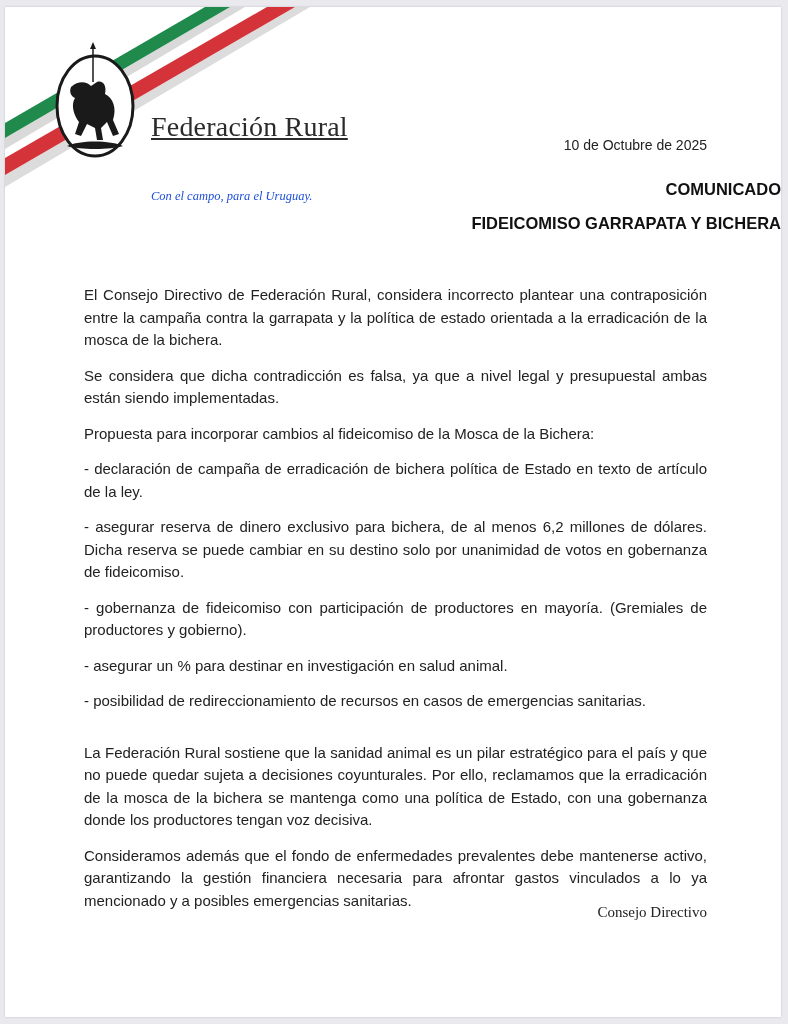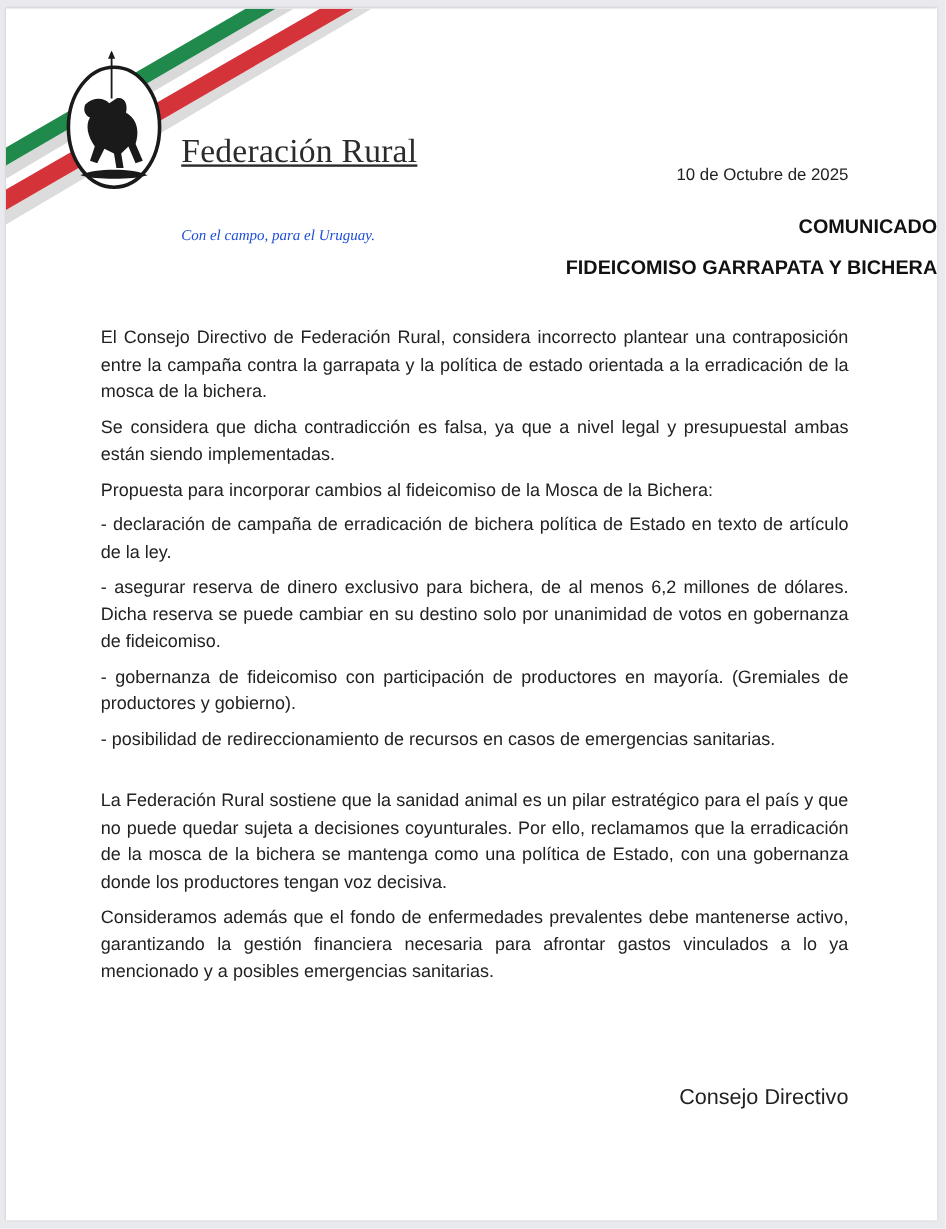--- a/index.html
+++ b/index.html
@@ -35,25 +35,25 @@
   .title1, .title2 {
     position:absolute; left:0; width:776px; text-align:right;
     font-weight:bold; font-size:16.5px; color:#111;
   }
   .title1 { top:173px; }
   .title2 { top:207px; }
   .body {
     position:absolute; left:79px; width:623px; top:264px;
     font-size:15px; line-height:22.5px; color:#222;
   }
-  .body p { margin:0 0 7px 0; text-align:justify; }
+  .body p { margin:13px 0 7px 0; text-align:justify; }
   .body p.gap { margin-top:29px; }
   .signature {
     position:absolute; right:74px; top:897px;
-    font-size:18px; color:#222;
+    font-size:15px; color:#222;font-family:Liberation Serif, serif;
   }
 </style>
 </head>
 <body>
 
 <div class="page">
 
   <svg class="stripes" viewBox="0 0 320 200">
 
     <polygon points="0,131 225,0 240,0 0,142" fill="#d9d9d9"></polygon>
@@ -80,19 +80,20 @@
   <div class="title1">COMUNICADO</div>
   <div class="title2">FIDEICOMISO GARRAPATA Y BICHERA</div>
 
   <div class="body">
     <p>El Consejo Directivo de Federación Rural, considera incorrecto plantear una contraposición entre la campaña contra la garrapata y la política de estado orientada a la erradicación de la mosca de la bichera.</p>
     <p>Se considera que dicha contradicción es falsa, ya que a nivel legal y presupuestal ambas están siendo implementadas.</p>
     <p>Propuesta para incorporar cambios al fideicomiso de la Mosca de la Bichera:</p>
     <p>- declaración de campaña de erradicación de bichera política de Estado en texto de artículo de la ley.</p>
     <p>- asegurar reserva de dinero exclusivo para bichera, de al menos 6,2 millones de dólares. Dicha reserva se puede cambiar en su destino solo por unanimidad de votos en gobernanza de fideicomiso.</p>
     <p>- gobernanza de fideicomiso con participación de productores en mayoría. (Gremiales de productores y gobierno).</p>
+    <p>- asegurar un % para destinar en investigación en salud animal.</p>
     <p>- posibilidad de redireccionamiento de recursos en casos de emergencias sanitarias.</p>
     <p class="gap">La Federación Rural sostiene que la sanidad animal es un pilar estratégico para el país y que no puede quedar sujeta a decisiones coyunturales. Por ello, reclamamos que la erradicación de la mosca de la bichera se mantenga como una política de Estado, con una gobernanza donde los productores tengan voz decisiva.</p>
     <p>Consideramos además que el fondo de enfermedades prevalentes debe mantenerse activo, garantizando la gestión financiera necesaria para afrontar gastos vinculados a lo ya mencionado y a posibles emergencias sanitarias.</p>
   </div>
 
   <div class="signature">Consejo Directivo</div>
 </div>
 
 </body></html>

